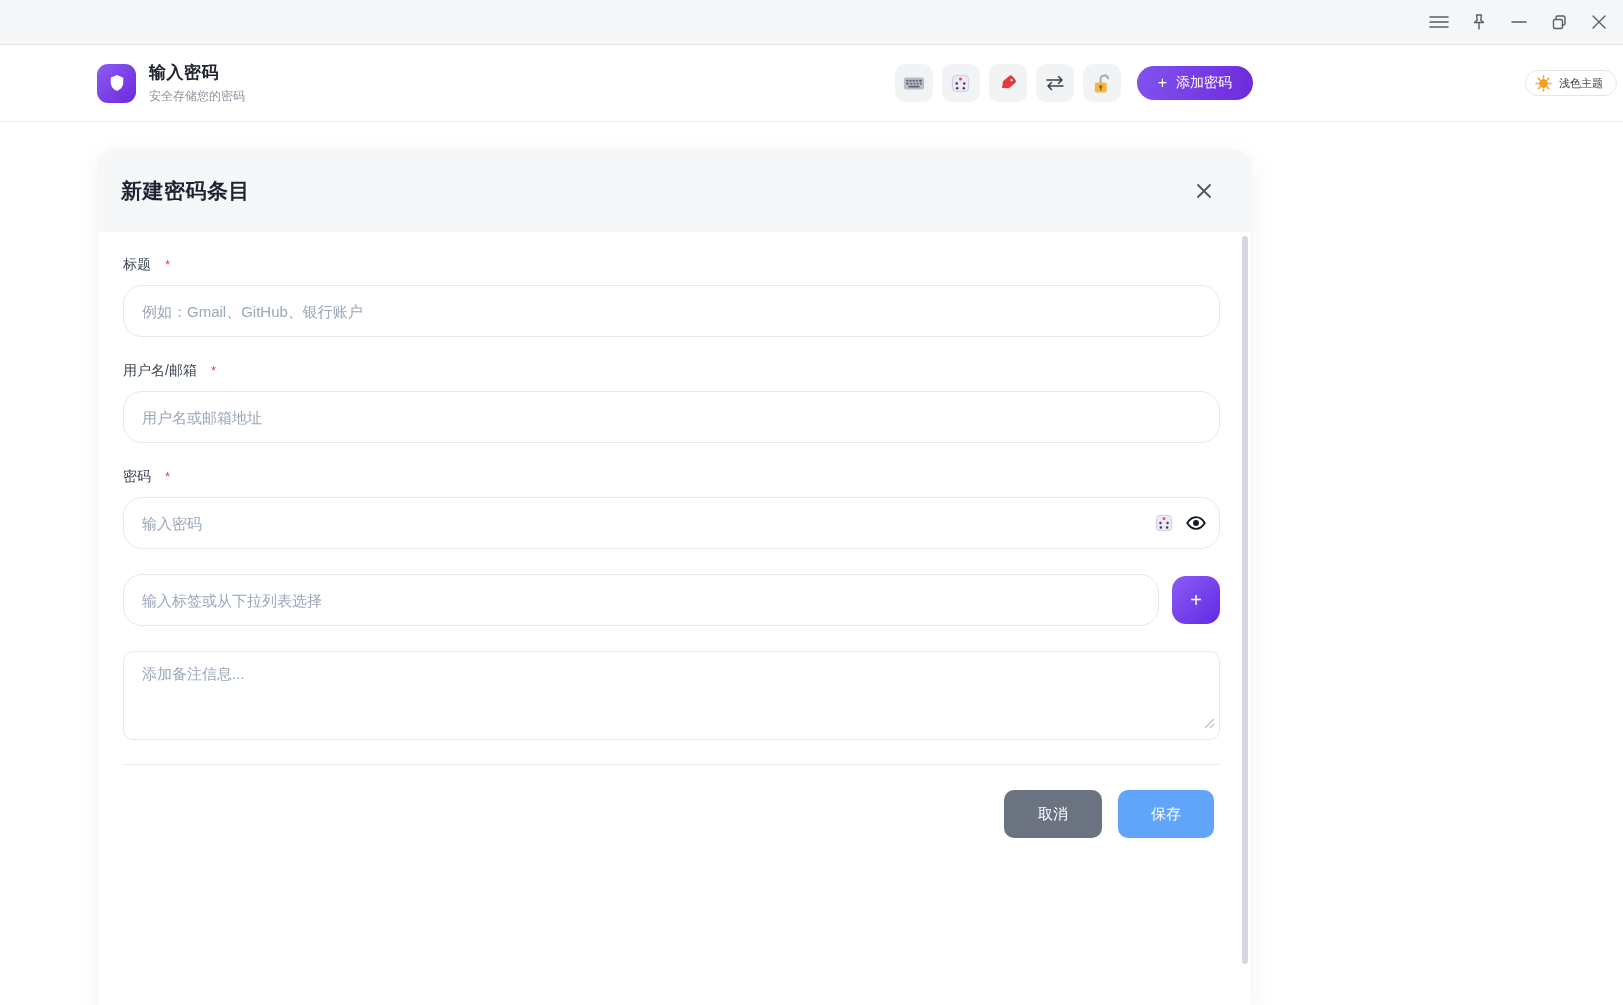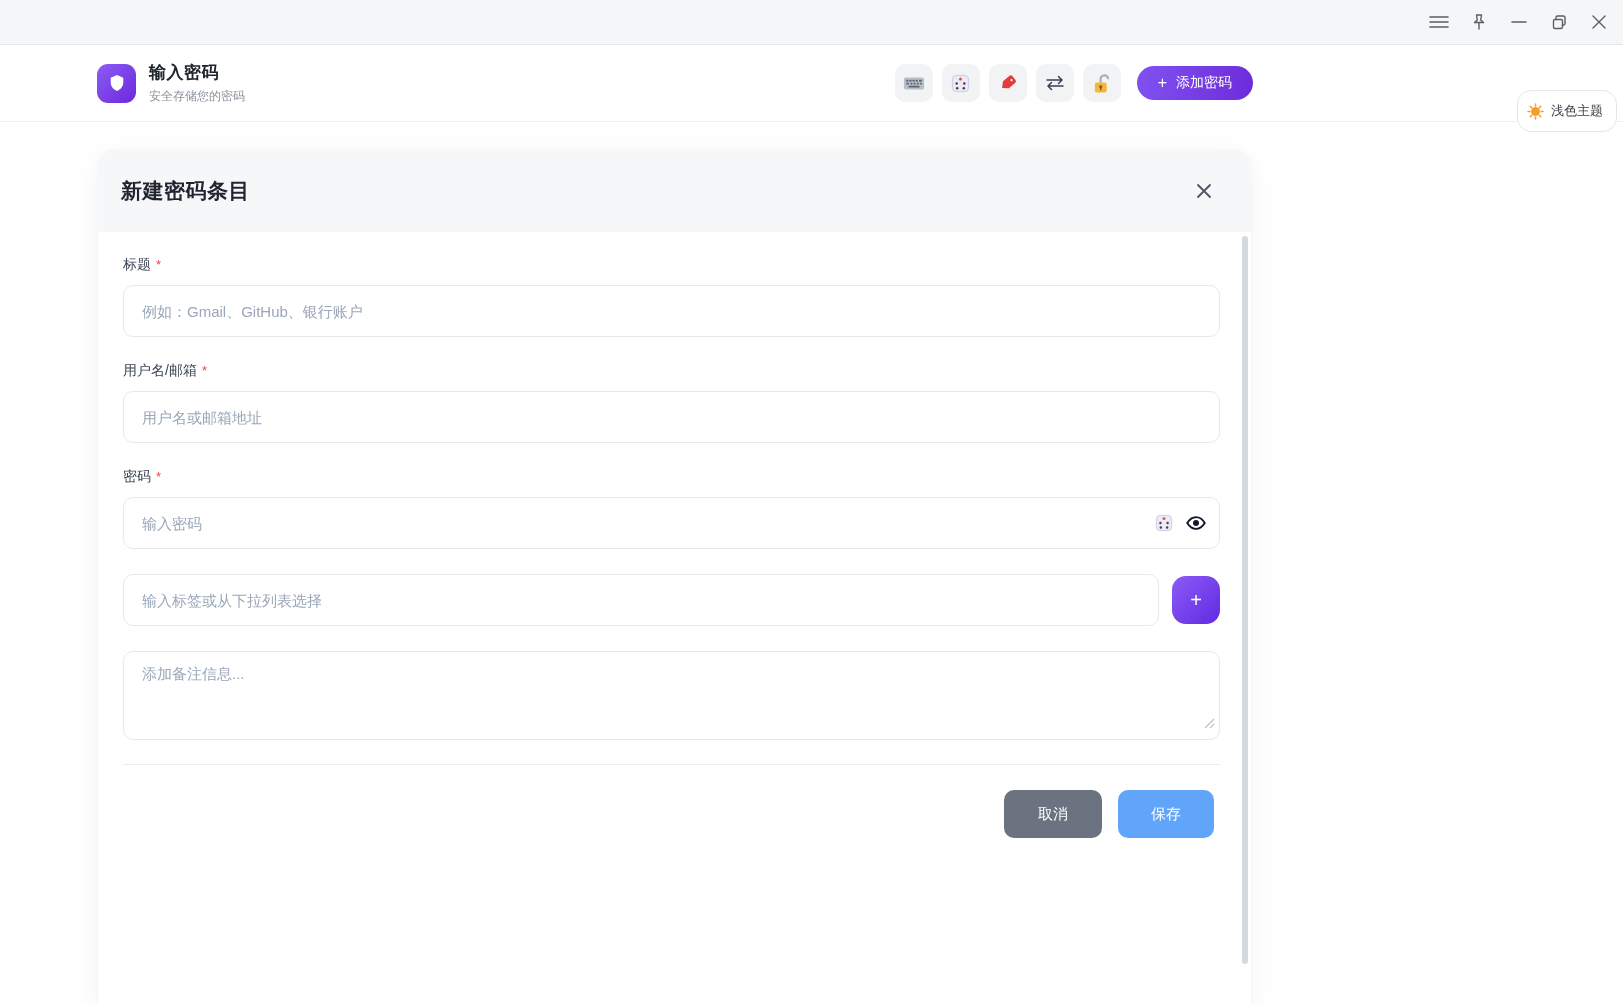--- a/index.html
+++ b/index.html
@@ -25,40 +25,40 @@
   .header-actions { position:absolute; right:370px; top:50%; transform:translateY(-50%);
     display:flex; align-items:center; gap:9px; }
   .icon-btn { width:38px; height:38px; border:none; border-radius:10px; background:#f2f3f5;
     display:flex; align-items:center; justify-content:center; }
   .add-btn { height:34px; padding:0 21px; border:none; border-radius:17px;
     background:linear-gradient(100deg,#8152f0 0%,#6d2bdb 100%); color:#fff;
     display:flex; align-items:center; gap:9px; font-size:14px; margin-left:7px; }
   .add-btn .plus { font-size:16px; line-height:1; }
 
   .theme-toggle { position:absolute; right:6px; top:50%; transform:translateY(-50%);
-    height:42px; padding:0 13px 0 9px; background:#fff; border:1px solid #e3e6ea;
-    border-radius:14px; display:flex; align-items:center; gap:7px; font-size:13px; color:#3a3f47;margin-top:28px; }
+    height:26px; padding:0 13px 0 9px; background:#fff; border:1px solid #e3e6ea;
+    border-radius:14px; display:flex; align-items:center; gap:7px; font-size:11px; color:#3a3f47; }
 
   
   .modal { position:absolute; left:98px; top:150px; width:1153px; height:859px;
     background:#fff; border-radius:16px 16px 0 0; overflow:hidden;
     box-shadow:0 6px 30px rgba(15,23,42,.05), 0 0 0 1px rgba(15,23,42,.015); }
   .modal-header { height:82px; background:#f6f7f9; display:flex; align-items:center;
     justify-content:space-between; padding:0 34px 0 23px; }
   .modal-title { font-size:21px; font-weight:bold; color:#1f2430; letter-spacing:.5px; }
   .modal-close { width:26px; height:26px; border:none; background:transparent;
     display:flex; align-items:center; justify-content:center; }
 
   .modal-body { padding:24px 31px 0 25px; position:relative; }
 
   .field { margin-bottom:25px; }
   .field-label { font-size:14px; color:#3b4452; margin-bottom:11px;
-    display:flex; gap:5px; align-items:baseline; }
+    display:flex; gap:14px; align-items:baseline; }
   .req { color:#ef4444; font-size:13px; }
-  .txt-input { width:100%; height:52px; border:1.5px solid #e4eaf0; border-radius:10px;
+  .txt-input { width:100%; height:52px; border:1.5px solid #e4eaf0; border-radius:19px;
     padding:0 18px; font-size:15px; color:#1f2937; background:#fff; outline:none;
     font-family:"Liberation Sans","DejaVu Sans",sans-serif; }
   .txt-input::placeholder, .txt-area::placeholder { color:#9aa7b8; opacity:1; }
 
   .pw-wrap { position:relative; }
   .pw-wrap .txt-input { padding-right:100px; }
   .pw-icon { position:absolute; top:50%; transform:translateY(-50%); border:none;
     background:transparent; display:flex; align-items:center; justify-content:center;
     width:24px; height:24px; }
   .pw-dice { right:44px; }

